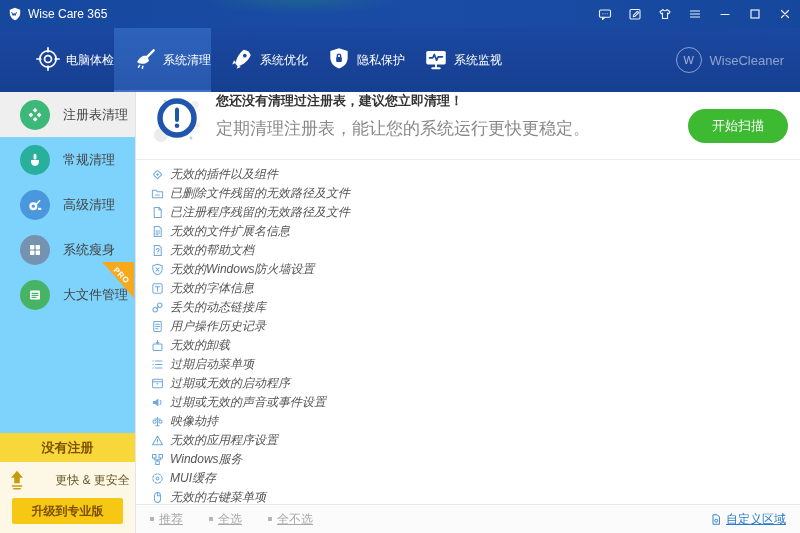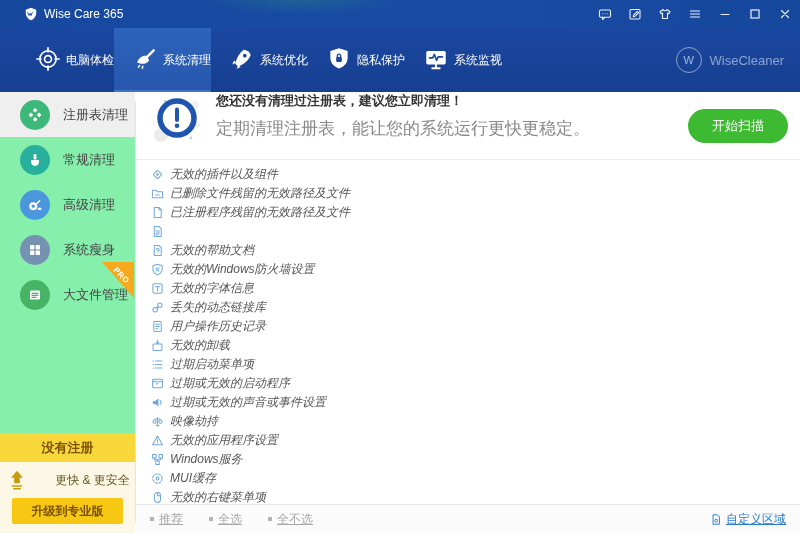--- a/index.html
+++ b/index.html
@@ -1,41 +1,41 @@
 <!DOCTYPE html>
 <html><head>
 <meta charset="utf-8">
 <style>
   html,body{margin:0;padding:0;}
   body{width:800px;height:533px;overflow:hidden;font-family:"Liberation Sans","DejaVu Sans",sans-serif;background:#fff;}
   .window{width:800px;height:533px;display:flex;flex-direction:column;}
 
   
-  .titlebar{height:28px;flex:0 0 28px;display:flex;align-items:center;padding-left:24px;color:#fff;
+  .titlebar{height:28px;flex:0 0 28px;display:flex;align-items:center;padding-left:8px;color:#fff;
     background:radial-gradient(ellipse 140px 20px at 300px 0px, rgba(45,150,115,.30), transparent 70%),
                linear-gradient(90deg,#16489e,#1a4ca6 55%,#15479c);}
   .tb-title{font-size:12px;margin-left:6px;}
   .tb-right{margin-left:auto;display:flex;align-items:center;height:100%;}
   .tb-btn{width:30px;height:100%;display:flex;align-items:center;justify-content:center;opacity:.92;cursor:default;}
 
   
   .navbar{height:64px;flex:0 0 64px;display:flex;align-items:stretch;position:relative;
     background:linear-gradient(180deg,#1a47a0,#163f90);}
   .tab{width:97px;display:flex;flex-direction:row;align-items:center;justify-content:flex-end;gap:5px;
     color:#fff;font-size:12px;cursor:default;}
   .tab:first-child{margin-left:17px;}
   .tab.active{background:linear-gradient(180deg,#2e63bb,#2757ad);box-shadow:inset 0 -2px 0 rgba(120,170,255,.35);}
   .brand{position:absolute;right:16px;top:0;height:100%;display:flex;align-items:center;gap:8px;
     color:rgba(255,255,255,.5);font-size:13px;}
   .brand-logo{width:24px;height:24px;border:1px solid rgba(255,255,255,.5);border-radius:50%;
     display:flex;align-items:center;justify-content:center;font-size:11px;color:rgba(255,255,255,.6);}
 
   
   .bodyrow{flex:1;display:flex;min-height:0;}
-  .sidebar{width:135px;flex:0 0 135px;border-right:1px solid #e4e4e4;position:relative;background:#86efac;border-radius:14px;}
+  .sidebar{width:135px;flex:0 0 135px;border-right:1px solid #e4e4e4;position:relative;background:#7dd3fc;}
   .side-item{height:45px;display:flex;align-items:center;padding-left:20px;gap:13px;font-size:13px;color:#444;cursor:default;}
   .side-item.active{background:#efefef;}
   .circle{width:30px;height:30px;border-radius:50%;display:flex;align-items:center;justify-content:center;flex:0 0 30px;}
   .c1{background:#3cb878;} .c2{background:#29b09d;} .c3{background:#4a97dd;} .c4{background:#7593b1;} .c5{background:#46b464;}
 
   .pro-ribbon{position:absolute;right:1px;top:170px;width:32px;height:36px;background:#f7a91d;
     clip-path:polygon(0 0,100% 0,100% 100%);}
   .pro-ribbon span{position:absolute;right:3px;top:9px;color:#fff;font-size:8px;font-weight:bold;
     transform:rotate(45deg);letter-spacing:.5px;}
 
@@ -292,20 +292,21 @@
             </span>
             <span>已注册程序残留的无效路径及文件</span>
           </div>
         <div class="row">
             <span class="ric">
               <svg width="13" height="13" viewBox="0 0 14 14" fill="none" stroke="#6fa9e0" stroke-width="1.1" stroke-linecap="round" stroke-linejoin="round">
                 <path d="M3.5 1.5h5L11 4v8.5H3.5z"></path>
                 <path d="M5.3 6.5h4M5.3 8.5h4M5.3 10.5h2.5"></path>
               </svg>
             </span>
+            <span>无效的文件扩展名信息</span>
           </div>
         <div class="row">
             <span class="ric">
               <svg width="13" height="13" viewBox="0 0 14 14" fill="none" stroke="#6fa9e0" stroke-width="1.1" stroke-linecap="round" stroke-linejoin="round">
                 <path d="M3.5 1.5h5L11 4v8.5H3.5z"></path>
                 <path d="M5.8 6.3c0-.9.7-1.5 1.5-1.5s1.5.6 1.5 1.4c0 1-1.5 1.1-1.5 2.2"></path>
                 <circle cx="7.3" cy="10.3" r=".5" fill="#6fa9e0" stroke="none"></circle>
               </svg>
             </span>
             <span>无效的帮助文档</span>

